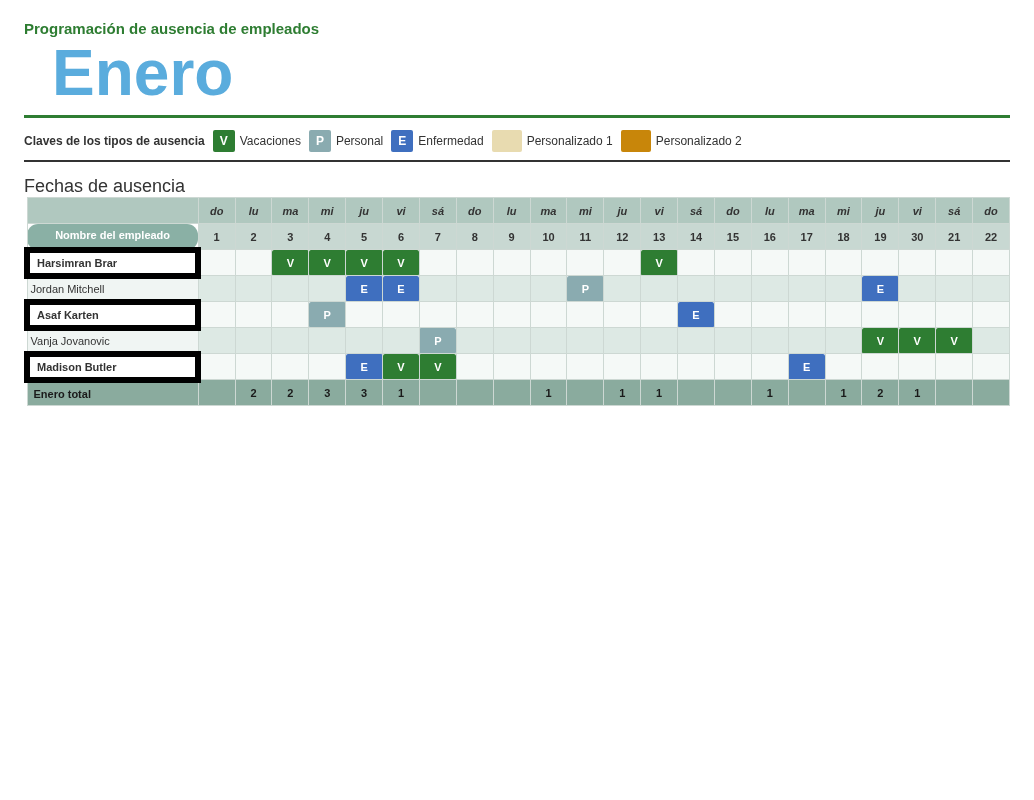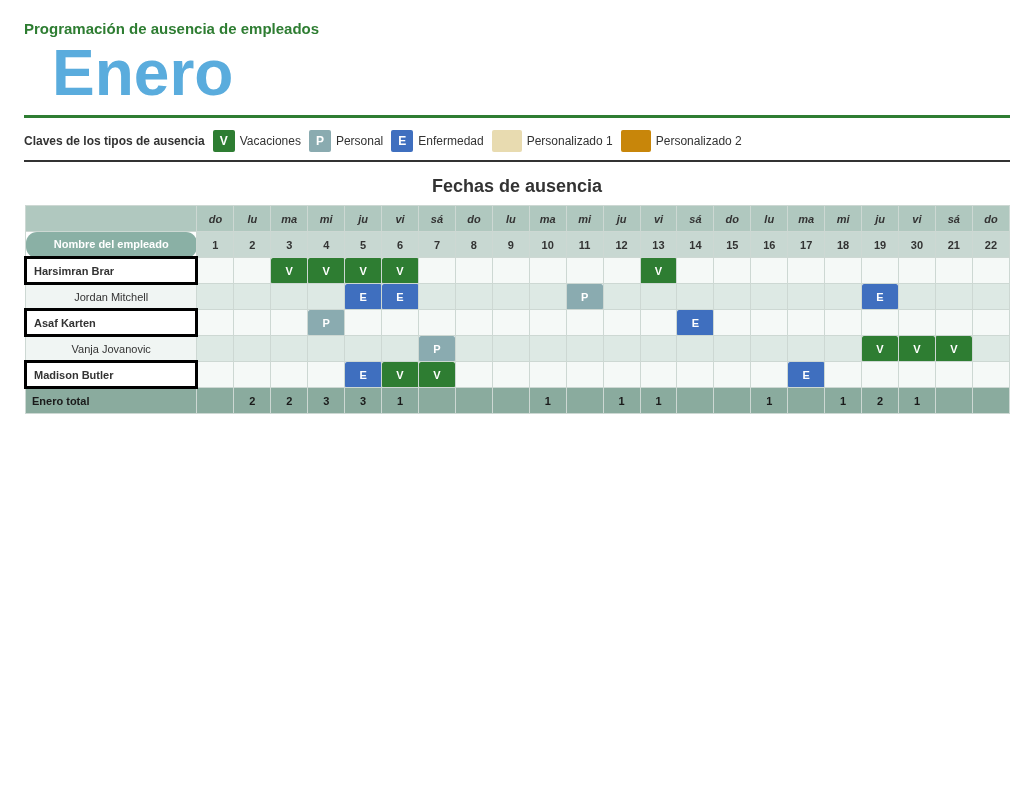--- a/index.html
+++ b/index.html
@@ -61,24 +61,23 @@
     .legend-box.personal { background: #8aabb0; }
     .legend-box.enfermedad { background: #3f6fbf; }
     .legend-box.personalizado1 { background: #e8dbb0; width: 30px; height: 22px; }
     .legend-box.personalizado2 { background: #c8860a; width: 30px; height: 22px; }
     .divider-dark {
       border: none;
       border-top: 2.5px solid #333;
       margin-bottom: 14px;
     }
     .section-title {
-      text-align: center;
+      text-align: left;
       font-size: 18px;
-      font-weight: 700;
-      margin-bottom: 8px;
+      font-weight: 400;
     }
     .calendar-wrapper {
       overflow-x: auto;
     }
     table.calendar {
       border-collapse: collapse;
       width: 100%;
       min-width: 900px;
     }
     table.calendar th, table.calendar td {
@@ -88,24 +87,24 @@
       font-size: 11px;
       min-width: 28px;
       height: 26px;
     }
     table.calendar td.employee-name {
       text-align: left;
       font-weight: 700;
       padding-left: 7px;
       min-width: 130px;
       background: #fff;
-      border: 3px solid #000000;
+      border: 6px solid #000000;
     }
     table.calendar td.employee-name-light {
-      text-align: center;
+      text-align: left;
       min-width: 130px;
       background: #f0f5f3;
       border: 1px solid #cdd8d3;
     }
     .day-header-row th {
       background: #b0c8bf;
       font-weight: 600;
       font-size: 10px;
       color: #333;
       padding: 2px 1px;

